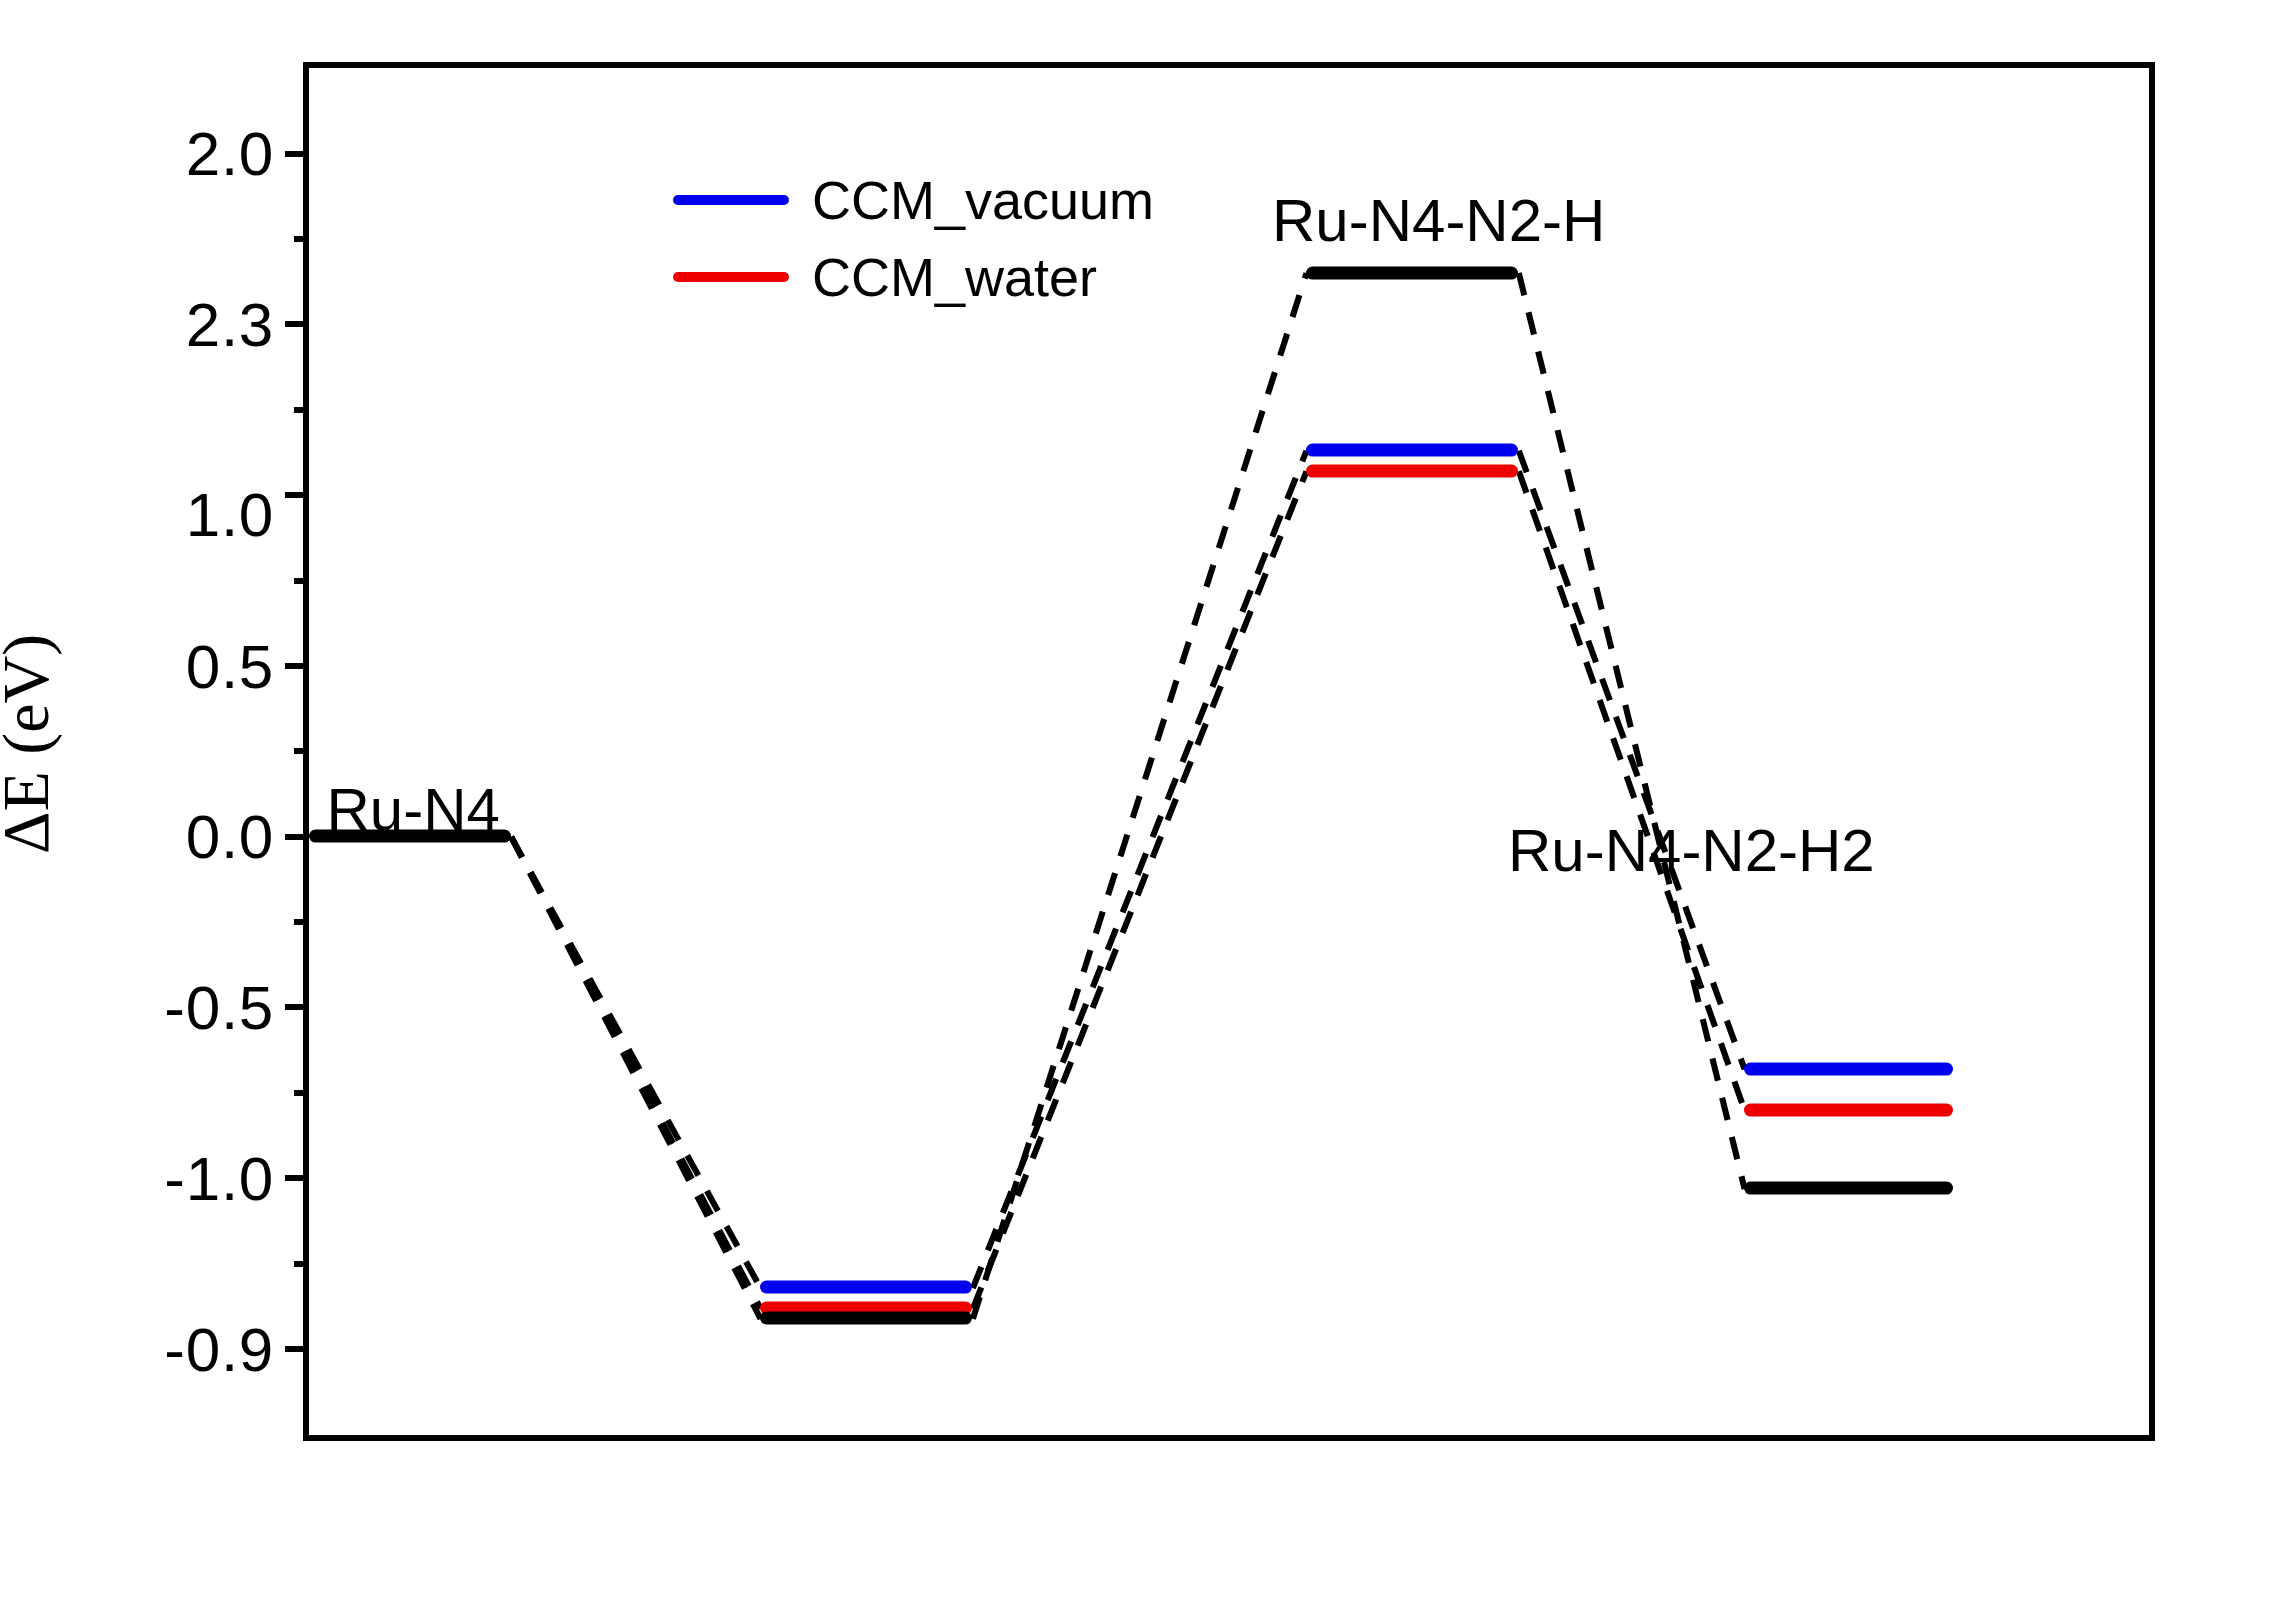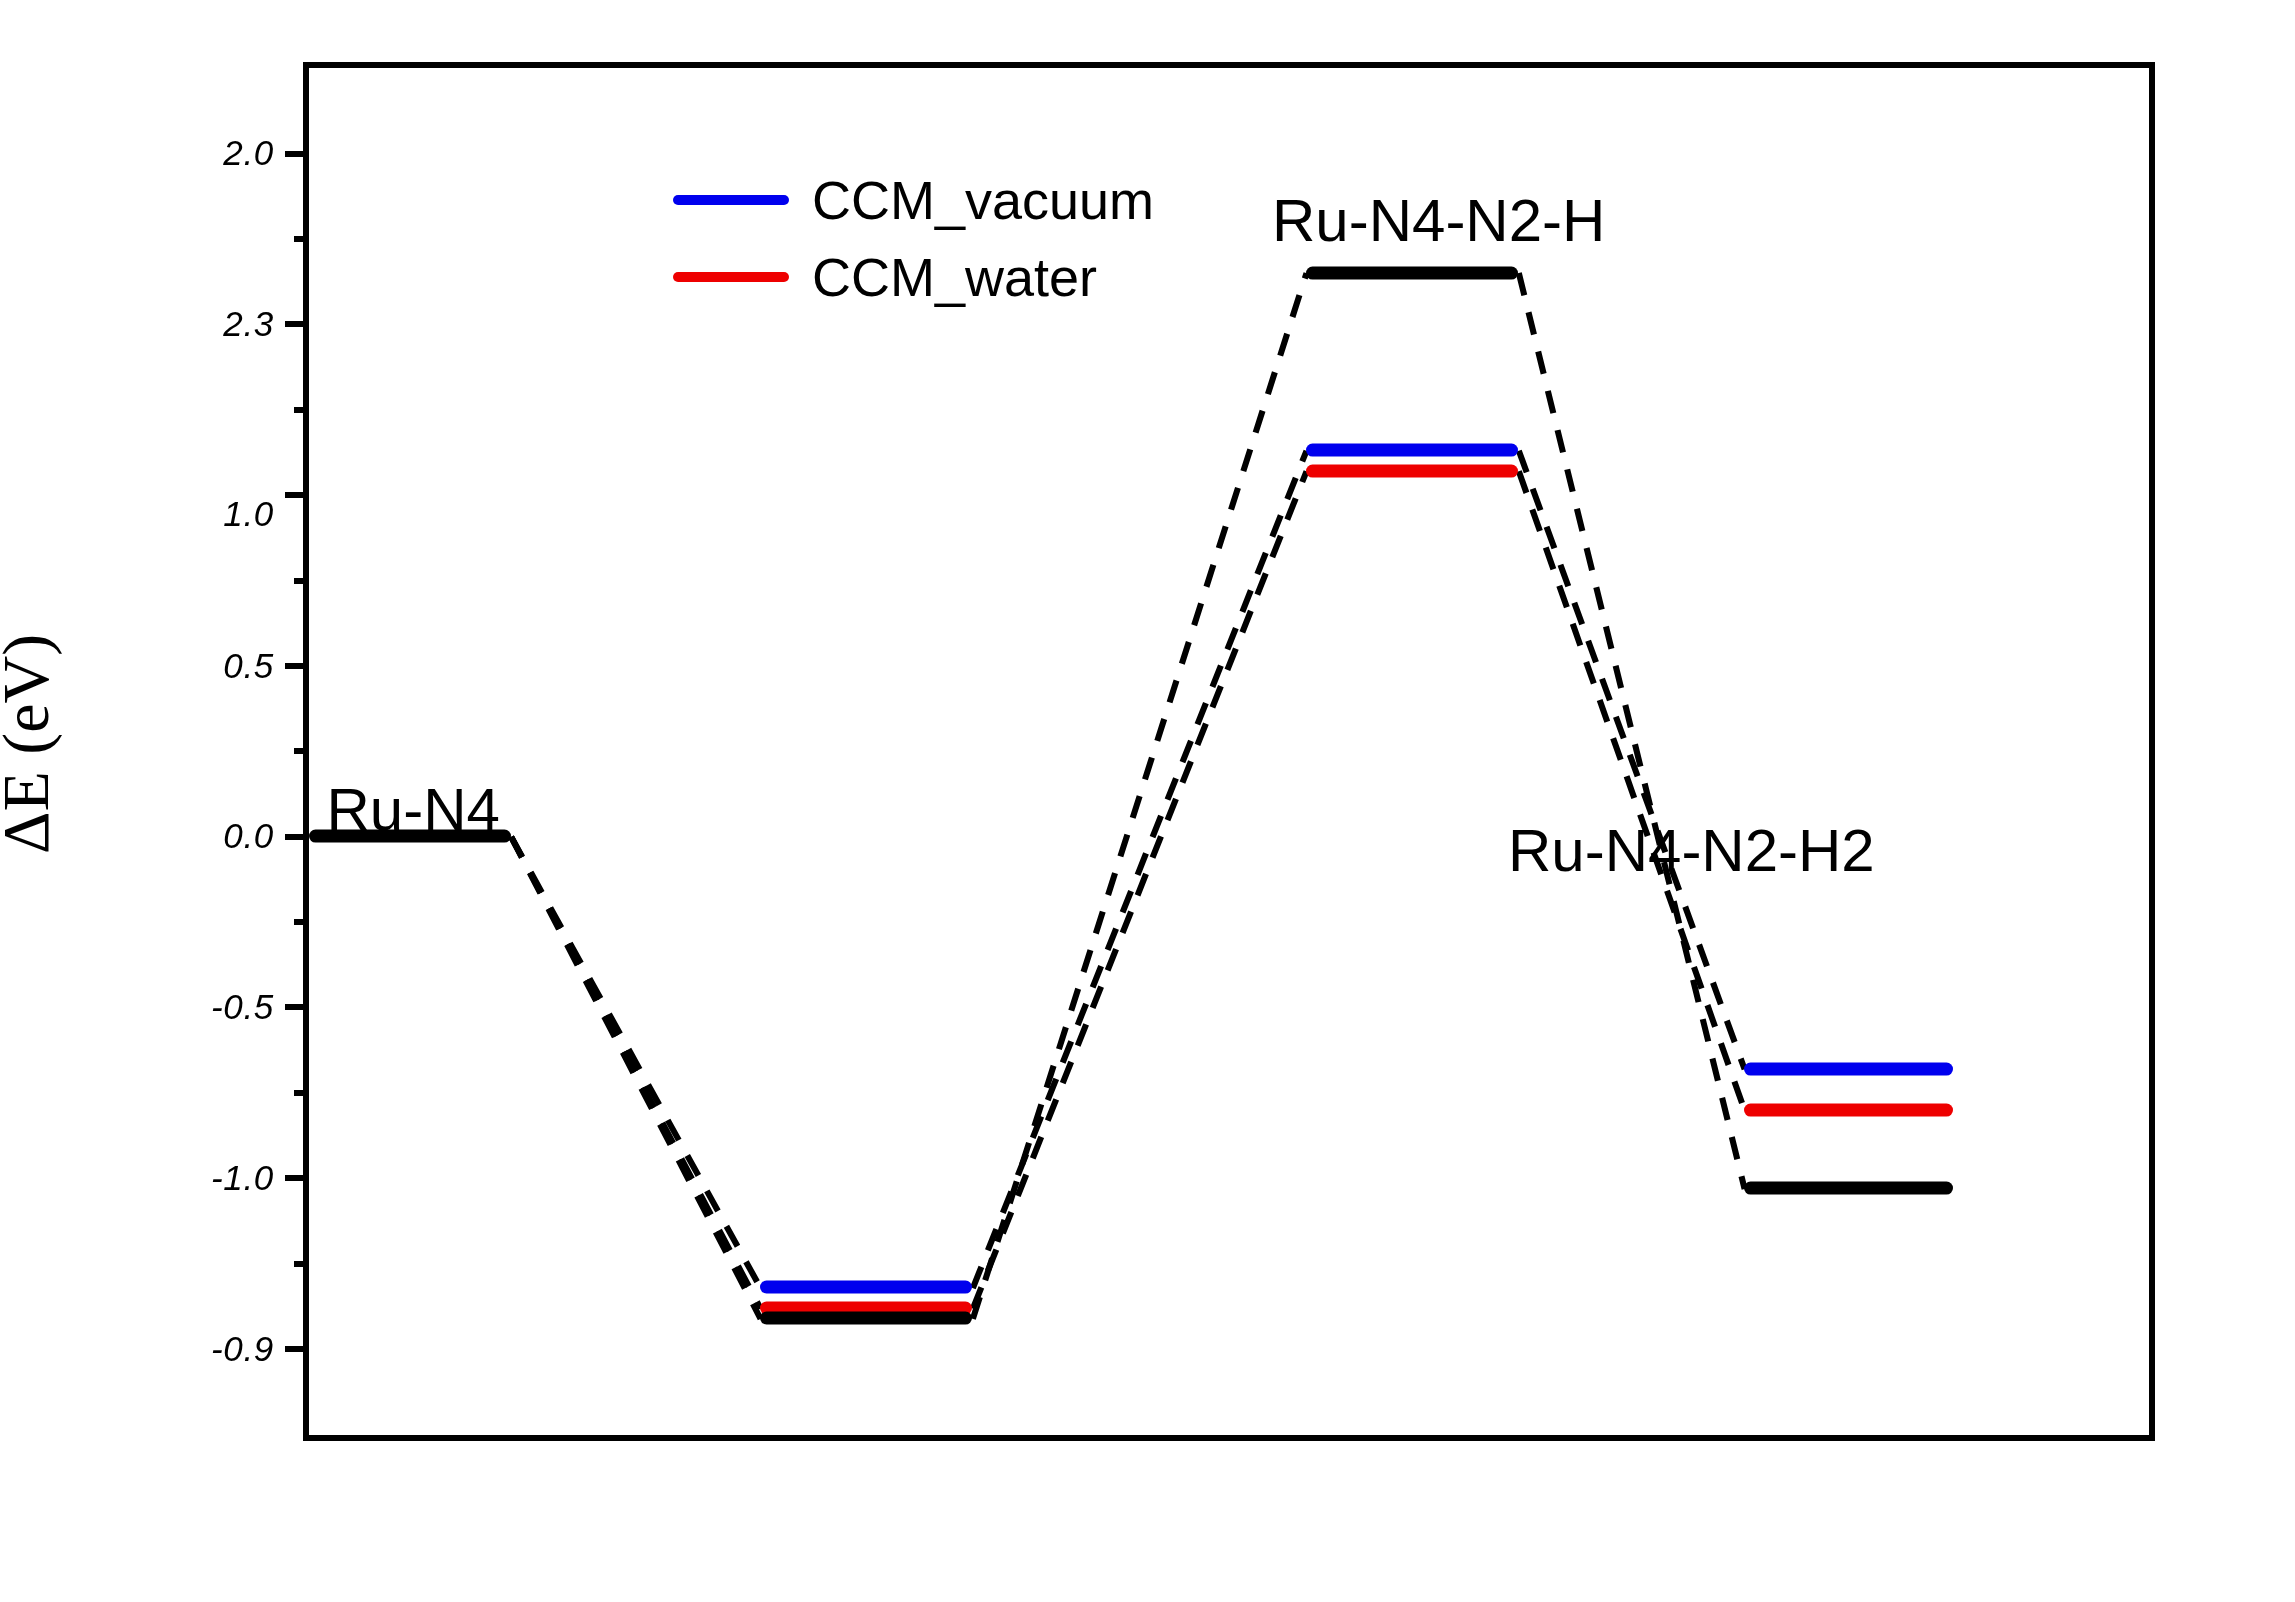--- a/index.html
+++ b/index.html
@@ -19,26 +19,25 @@
   }
 
   
   .tick-major{position:absolute;left:-24px;width:24px;height:6px;background:#000;}
   .tick-minor{position:absolute;left:-15px;width:15px;height:6px;background:#000;}
 
   .ytick-label{
     position:absolute;
     right:calc(100% + 35px);
     transform:translateY(-50%);
-    font-size:35px;
+    font-size:62px;
     color:#000;
     white-space:nowrap;
     font-family:"Liberation Sans",sans-serif;
     letter-spacing:0.7px;
-    font-style:italic;
   }
 
   
   #ylabel{
     position:absolute;
     left:-12px;
     top:854px;
     transform:rotate(-90deg);
     transform-origin:left top;
     font-family:"Liberation Serif",serif;

